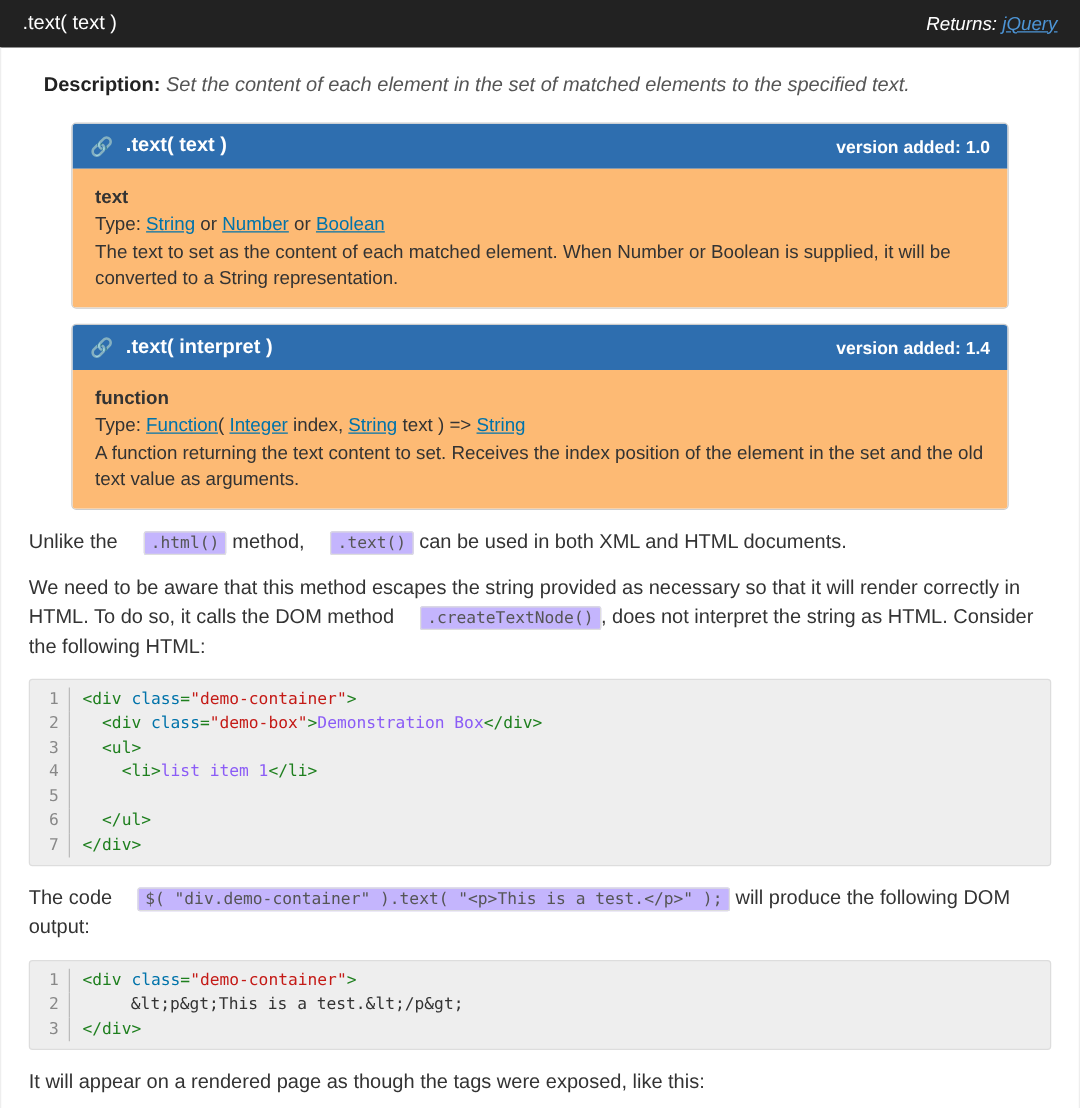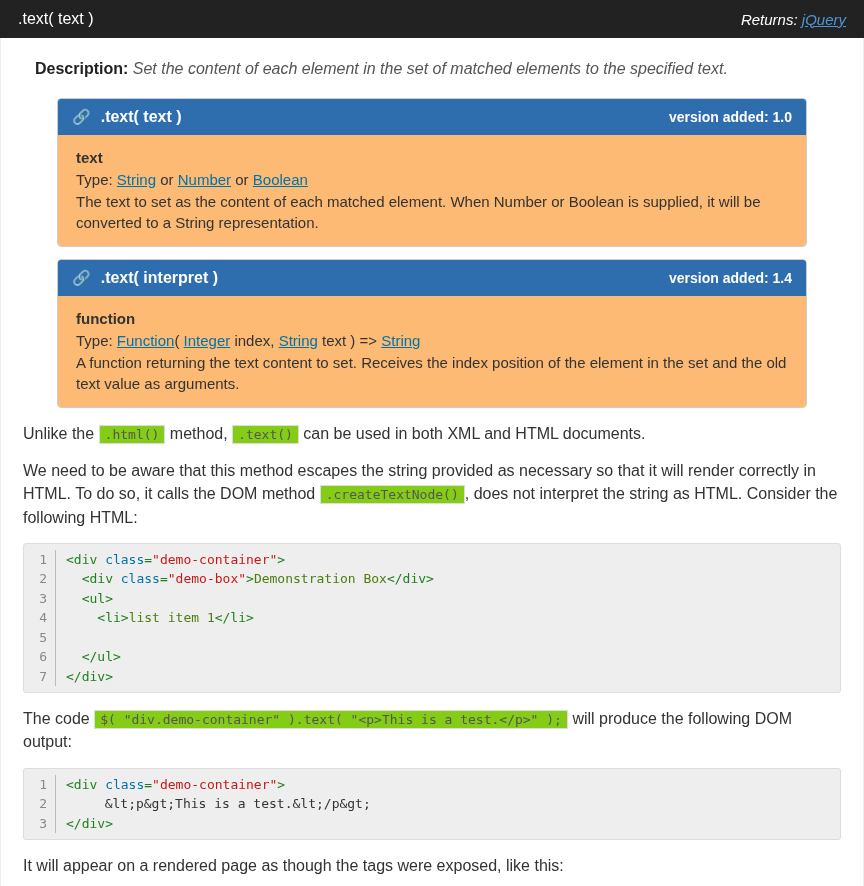--- a/index.html
+++ b/index.html
@@ -44,25 +44,26 @@
   .sig-head .sig-name { flex: 1; font-size: 16px; }
   .sig-head .version { font-size: 14px; font-weight: bold; }
   .sig-body { background: #fdba74; padding: 12px 18px; font-size: 15px; line-height: 1.45; }
   .param-name { font-weight: bold; }
   .type-link { color: #0073aa; text-decoration: underline; }
   .longdesc { padding: 0 2px; font-size: 16px; line-height: 1.45; }
   .longdesc p { margin: 14px 0; }
   code.inline {
     font-family: Menlo, Consolas, monospace;
     font-size: 13px;
-    background: #84cc16;
+    background: #c4b5fd;
     border: 1px solid #ddd;
     border-radius: 2px;
     padding: 1px 5px;
     color: #555;
+    margin-left: 16px;
   }
   .code-block {
     background: #eee;
     border: 1px solid #ddd;
     border-radius: 3px;
     margin: 10px 0;
     padding: 6px 10px;
     font-family: Menlo, Consolas, monospace;
     font-size: 13px;
     line-height: 1.5;
@@ -74,21 +75,21 @@
     text-align: right;
     padding-right: 8px;
     color: #888;
     border-right: 1px solid #bbb;
     flex-shrink: 0;
   }
   .code { padding-left: 10px; }
   .tag { color: #1e7f1e; }
   .attr { color: #0073aa; }
   .str { color: #c41a16; }
-  .txt { color: #4d7c0f; }
+  .txt { color: #8b5cf6; }
   .ent { color: #333; margin-left: 23px; }
 </style>
 </head>
 <body>
 
 <div class="wrapper">
   <div class="top-bar">
     <span class="method-title">.text( text )</span>
     <span>
       <span class="returns-label">Returns:</span>

